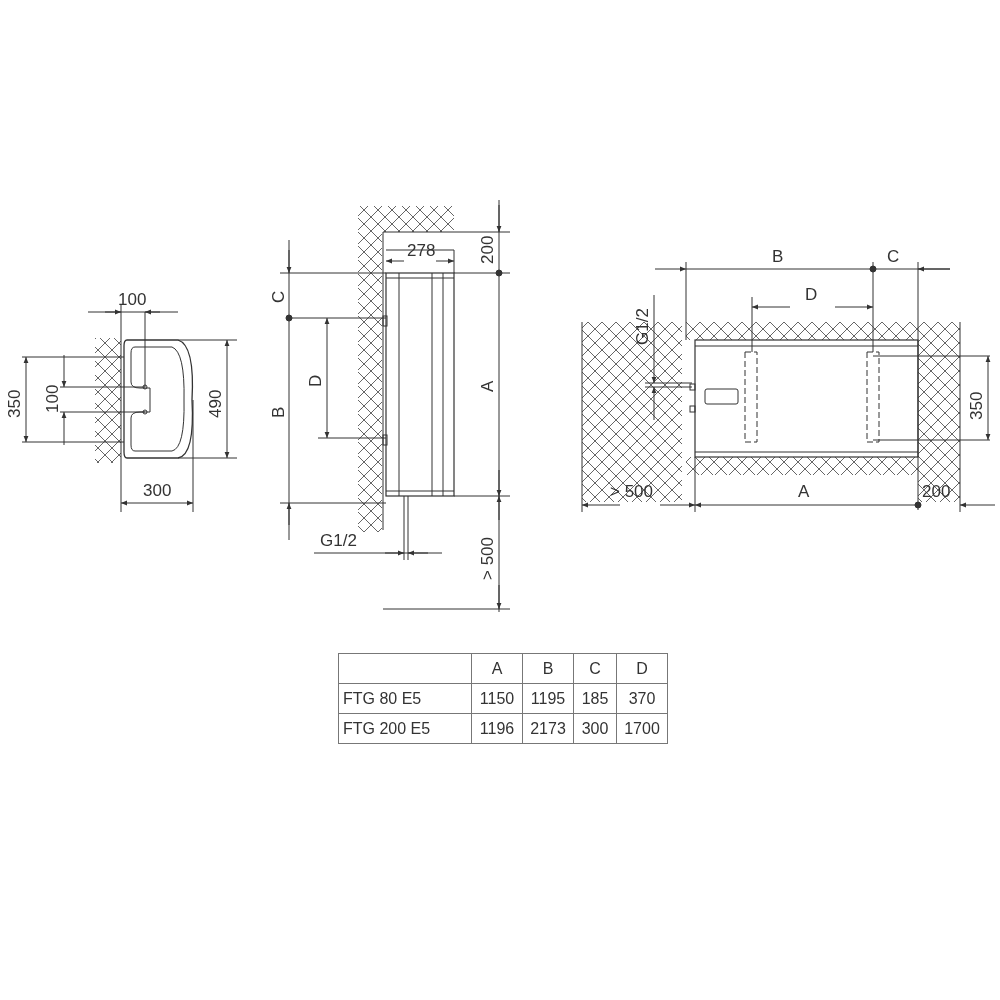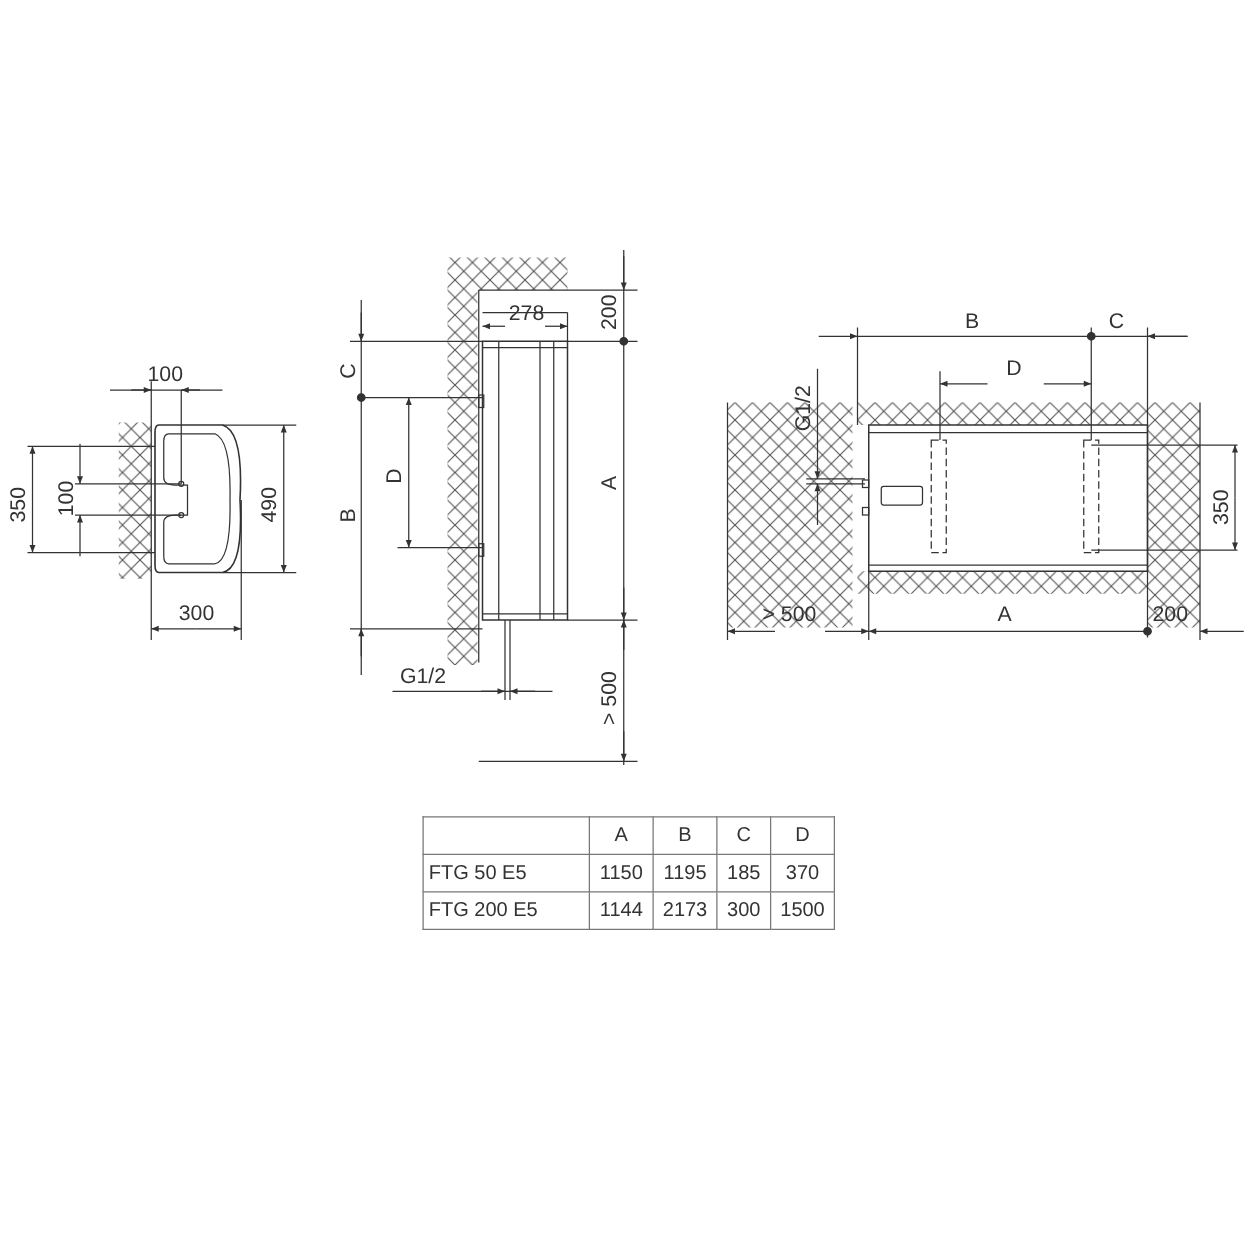--- a/index.html
+++ b/index.html
@@ -178,27 +178,27 @@
 <table class="dims">
   <tbody>
       <tr>
     <th style="width:124px"></th>
     <th style="width:42px">A</th>
     <th style="width:42px">B</th>
     <th style="width:34px">C</th>
     <th style="width:42px">D</th>
   </tr>
   <tr>
-    <td class="model">FTG 50 E5</td>
+    <td class="model">FTG 80 E5</td>
     <td class="num">1150</td>
     <td class="num">1195</td>
     <td class="num">185</td>
     <td class="num">370</td>
   </tr>
   <tr>
     <td class="model">FTG 200 E5</td>
-    <td class="num">1144</td>
+    <td class="num">1196</td>
     <td class="num">2173</td>
     <td class="num">300</td>
-    <td class="num">1500</td>
+    <td class="num">1700</td>
   </tr>
 </tbody>
   </table>
 
 </body></html>

